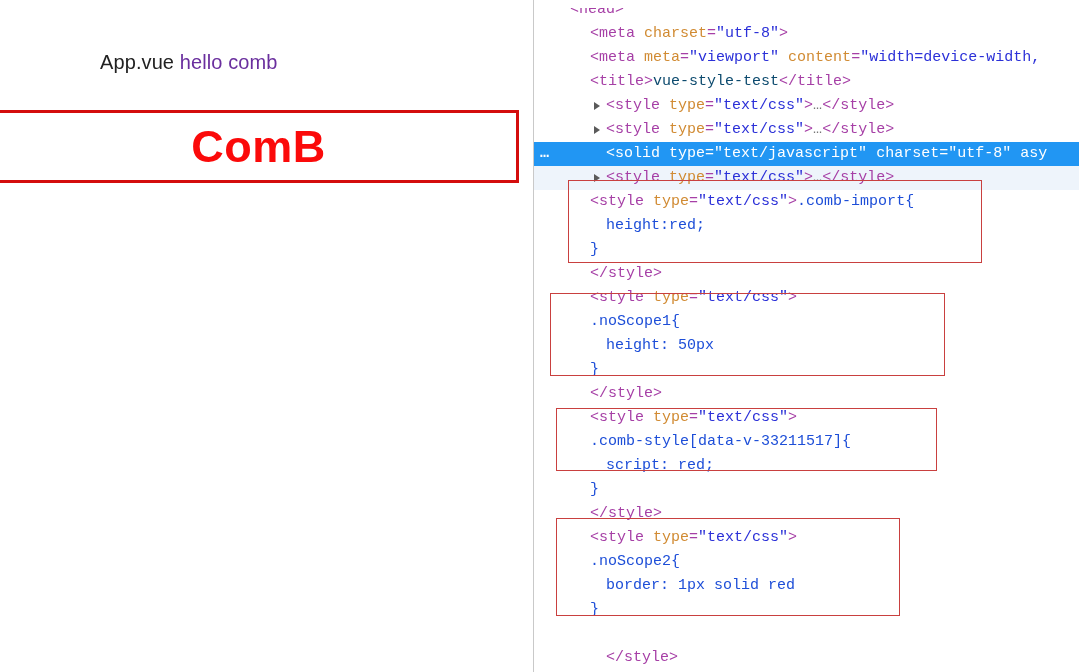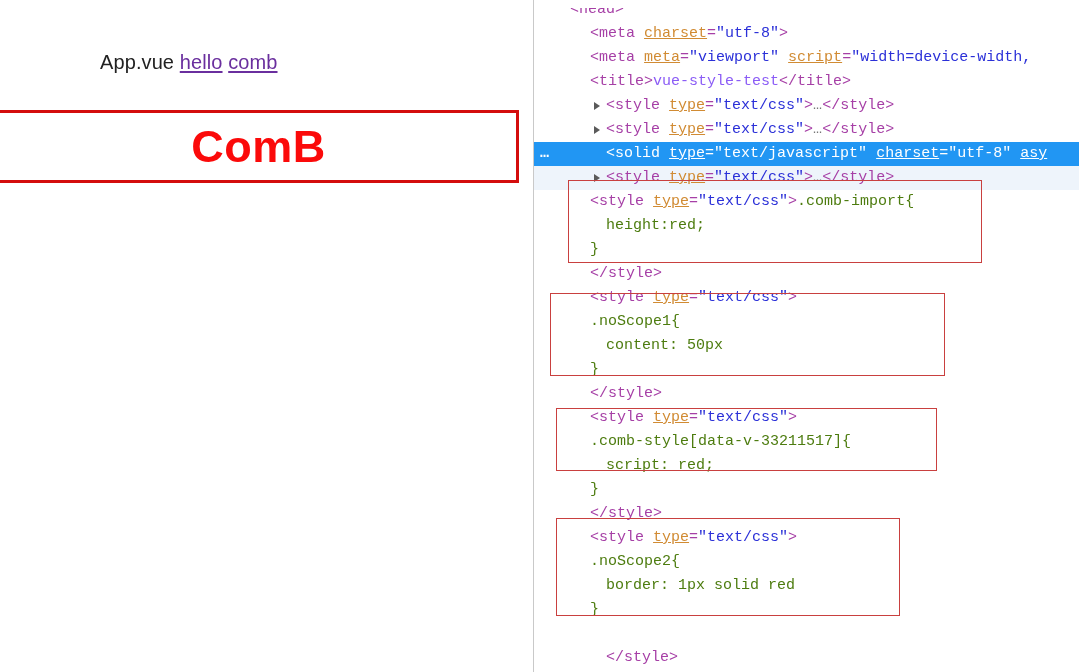--- a/index.html
+++ b/index.html
@@ -29,21 +29,20 @@
     left: 100px;
     top: 51px;
     font-family: "Liberation Sans", sans-serif;
     font-size: 20px;
     color: #222222;
     white-space: nowrap;
     letter-spacing: .1px;
   }
   #app-line .lnk {
     color: #6a2f9e;
-    text-decoration: underline;
     text-underline-offset: 2px;
     margin-top: 44px;
   }
   #comb-box {
     position: absolute;
     left: -6px;
     top: 110px;
     width: 525px;
     height: 73px;
     border: 3px solid #d40d0d;
@@ -120,29 +119,29 @@
   .dots {
     position: absolute;
     left: 6px; top: 0;
     color: #ffffff;
     letter-spacing: 1px;
     font-weight: bold;
   }
 
   
   .tag  { color: #a63fa6; }
-  .attr { color: #d18b33; text-decoration: underline; }
+  .attr { color: #d18b33; }
   .val  { color: #2b30d8; }
   .punc { color: #a63fa6; }
-  .txt  { color: #8b5cf6; }
+  .txt  { color: #0c4a6e; }
   .ell  { color: #777; }
   .sel .tag, .sel .attr, .sel .val, .sel .punc, .sel .txt { color: #ffffff; }
 
   
-  .css { color: #4d7c0f; margin-top: 40px; }
+  .css { color: #1d4ed8; margin-top: 40px; }
 
   
   .anno {
     position: absolute;
     border: 1.5px solid #c9403f;
     box-sizing: border-box;
     pointer-events: none;
     background: transparent;
   }
 </style>
@@ -173,21 +172,21 @@
     </div>
 
     <div class="ln i1">
       <span class="punc">&lt;</span><span class="tag">meta</span>
       <span class="attr">charset</span><span class="punc">=</span><span class="val">"utf-8"</span><span class="punc">&gt;</span>
     </div>
 
     <div class="ln i1">
       <span class="punc">&lt;</span><span class="tag">meta</span>
       <span class="attr">meta</span><span class="punc">=</span><span class="val">"viewport"</span>
-      <span class="attr">script</span><span class="punc">=</span><span class="val">"width=device-width,</span>
+      <span class="attr">content</span><span class="punc">=</span><span class="val">"width=device-width,</span>
     </div>
 
     <div class="ln i1">
       <span class="tag">&lt;title&gt;</span><span class="txt">vue-style-test</span><span class="tag">&lt;/title&gt;</span>
     </div>
 
     <div class="ln i2">
       <span class="tri i2"></span>
       <span class="punc">&lt;</span><span class="tag">style</span>
       <span class="attr">type</span><span class="punc">=</span><span class="val">"text/css"</span><span class="punc">&gt;</span><span class="ell">…</span><span class="tag">&lt;/style&gt;</span>
@@ -233,21 +232,21 @@
     <div class="ln i1">
       <span class="punc">&lt;</span><span class="tag">style</span>
       <span class="attr">type</span><span class="punc">=</span><span class="val">"text/css"</span><span class="punc">&gt;</span>
     </div>
 
     <div class="ln i1">
       <span class="css">.noScope1{</span>
     </div>
 
     <div class="ln i2">
-      <span class="css">content: 50px</span>
+      <span class="css">height: 50px</span>
     </div>
 
     <div class="ln i1">
       <span class="css">}</span>
     </div>
 
     <div class="ln i1">
       <span class="tag">&lt;/style&gt;</span>
     </div>
 

